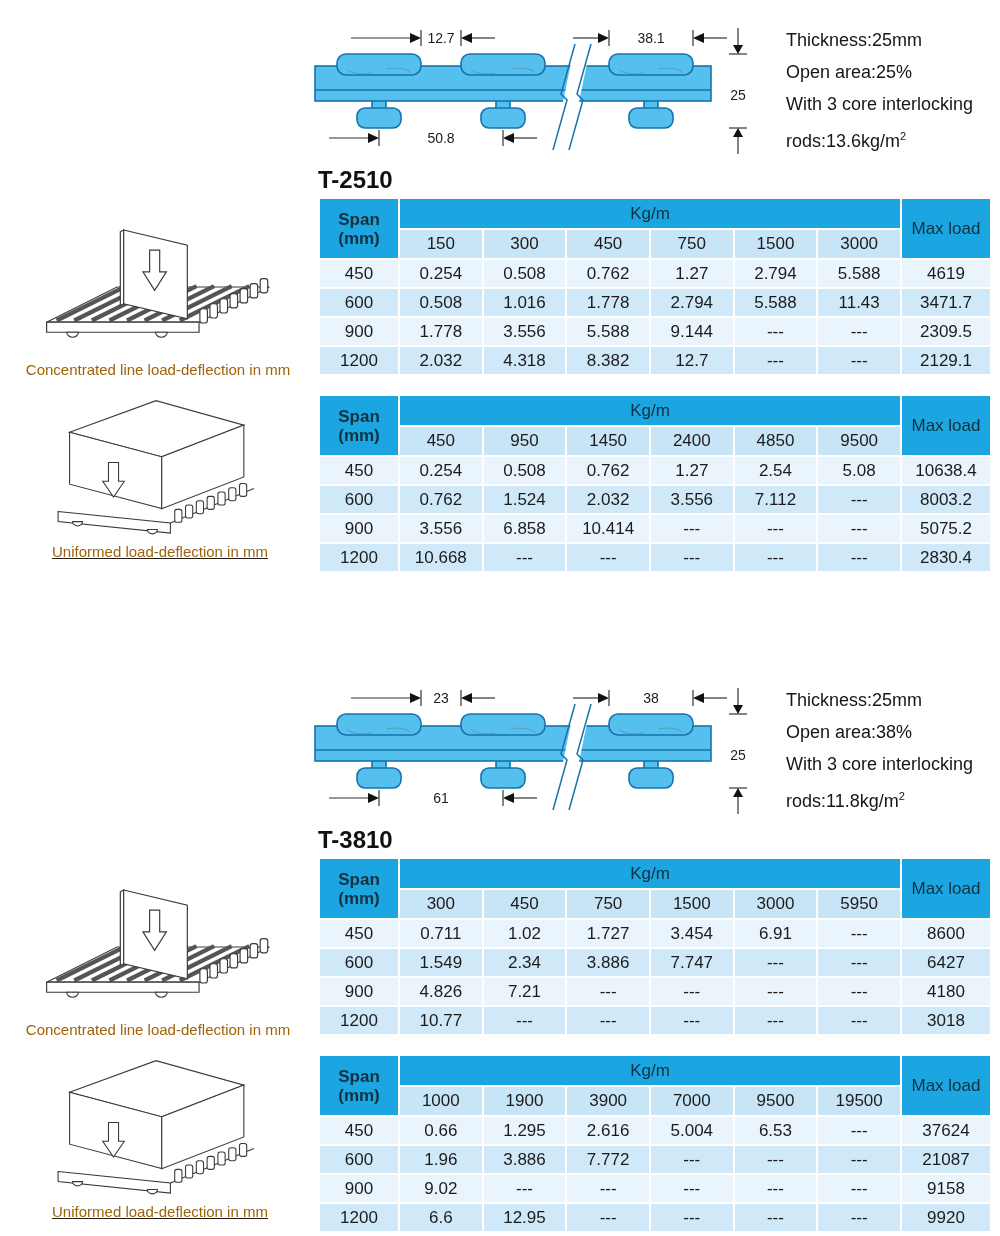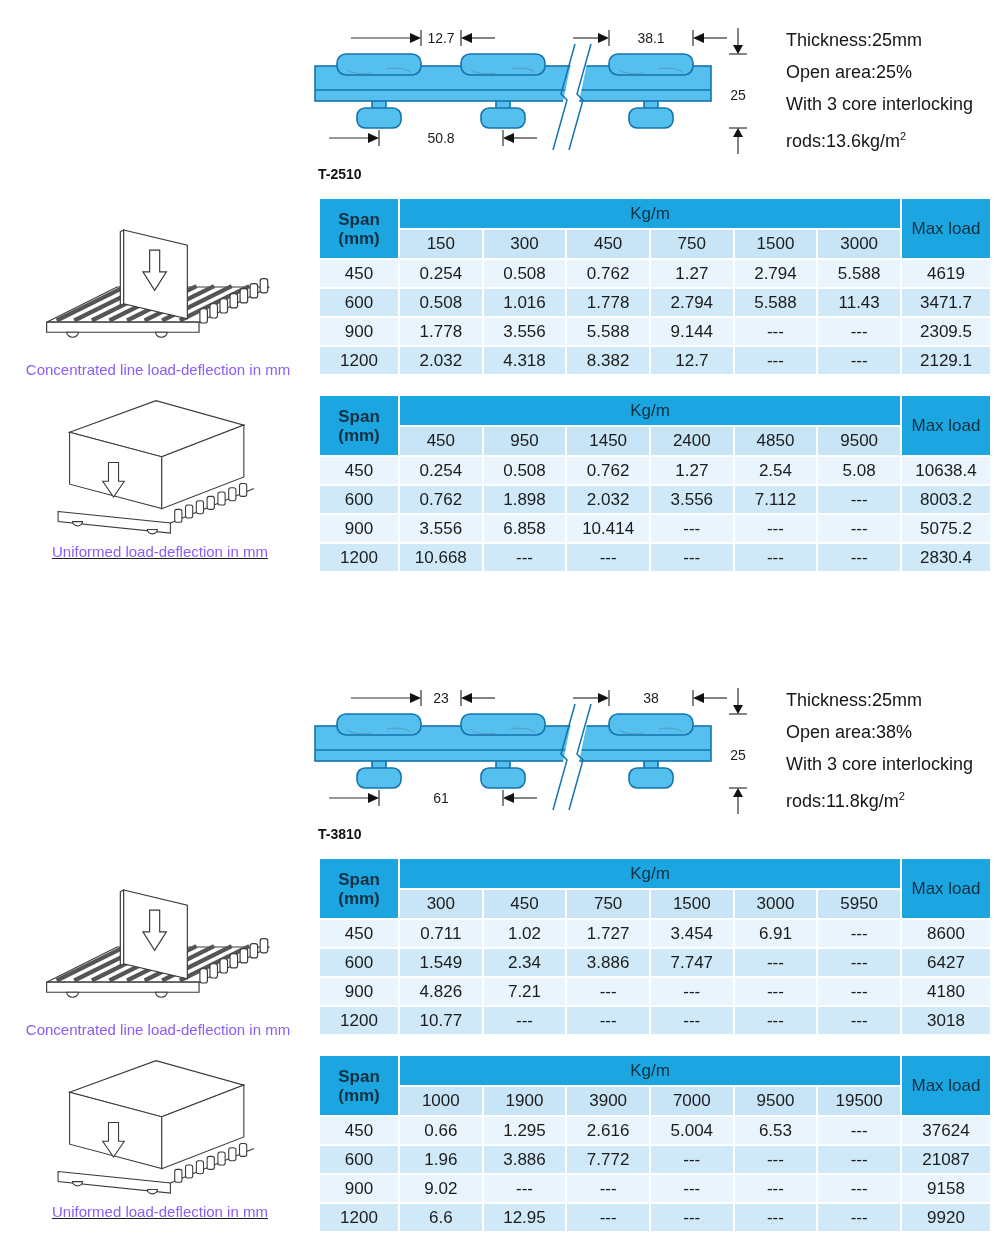--- a/index.html
+++ b/index.html
@@ -5,42 +5,42 @@
   html,body{margin:0;padding:0;background:#fff;}
   #page{position:relative;width:1000px;height:1236px;background:#fff;overflow:hidden;
         font-family:"Liberation Sans","DejaVu Sans",sans-serif;color:#1c1c1c;}
   .section{position:absolute;left:0;width:1000px;height:620px;}
 
   
   .cross-svg{position:absolute;left:313px;top:22px;}
   .specs{position:absolute;left:786px;top:24px;width:214px;font-size:18px;line-height:32px;color:#161616;}
   .specs sup{font-size:11px;}
 
-  .product-title{position:absolute;left:318px;top:166px;margin:0;font-size:14px;font-weight:bold;color:#111;}
+  .product-title{position:absolute;left:318px;top:166px;margin:0;font-size:24px;font-weight:bold;color:#111;}
 
   
   .data-table{position:absolute;left:318px;border-collapse:separate;border-spacing:2px;
               table-layout:fixed;width:674px;font-size:17px;color:#1c1c1c;}
   .data-table th,.data-table td{text-align:center;vertical-align:middle;padding:0;font-weight:400;overflow:hidden;}
   .data-table .hdr{background:#1ba6e2;color:#12303f;}
   .data-table th.span-col{width:78px;font-weight:bold;}
   .data-table th.max-col{width:88px;}
   .data-table tr.grp th{height:29px;}
   .data-table tr.cols th{height:28px;background:#c7e5f6;}
   .data-table tbody tr{height:27px;}
   .data-table tbody tr:nth-child(odd) td{background:#e9f4fc;}
   .data-table tbody tr:nth-child(even) td{background:#cfe9f8;}
   .span-l1,.span-l2{line-height:19px;}
   .t1{top:197px;} .t2{top:394px;}
 
   
   figure{margin:0;position:absolute;}
   .fig-conc{left:8px;top:220px;width:300px;}
   .fig-unif{left:20px;top:392px;width:280px;text-decoration:underline;}
-  figcaption{display:block;text-align:center;font-size:15px;color:#8b5cf6;margin-top:3px;width:100%;}
+  figcaption{display:block;text-align:center;font-size:15px;color:#a16207;margin-top:3px;width:100%;}
 </style>
 </head>
 <body>
 
 <div id="page">
 
   <div class="section" style="top:0">
 
     <svg class="cross-svg" width="450" height="135" viewBox="0 0 450 135">
       <g stroke="#1474ae" stroke-width="1.6" fill="#55bfee">
@@ -204,21 +204,21 @@
             <td>0.508</td>
             <td>0.762</td>
             <td>1.27</td>
             <td>2.54</td>
             <td>5.08</td>
             <td>10638.4</td>
           </tr>
           <tr>
             <td>600</td>
             <td>0.762</td>
-            <td>1.898</td>
+            <td>1.524</td>
             <td>2.032</td>
             <td>3.556</td>
             <td>7.112</td>
             <td>---</td>
             <td>8003.2</td>
           </tr>
           <tr>
             <td>900</td>
             <td>3.556</td>
             <td>6.858</td>

